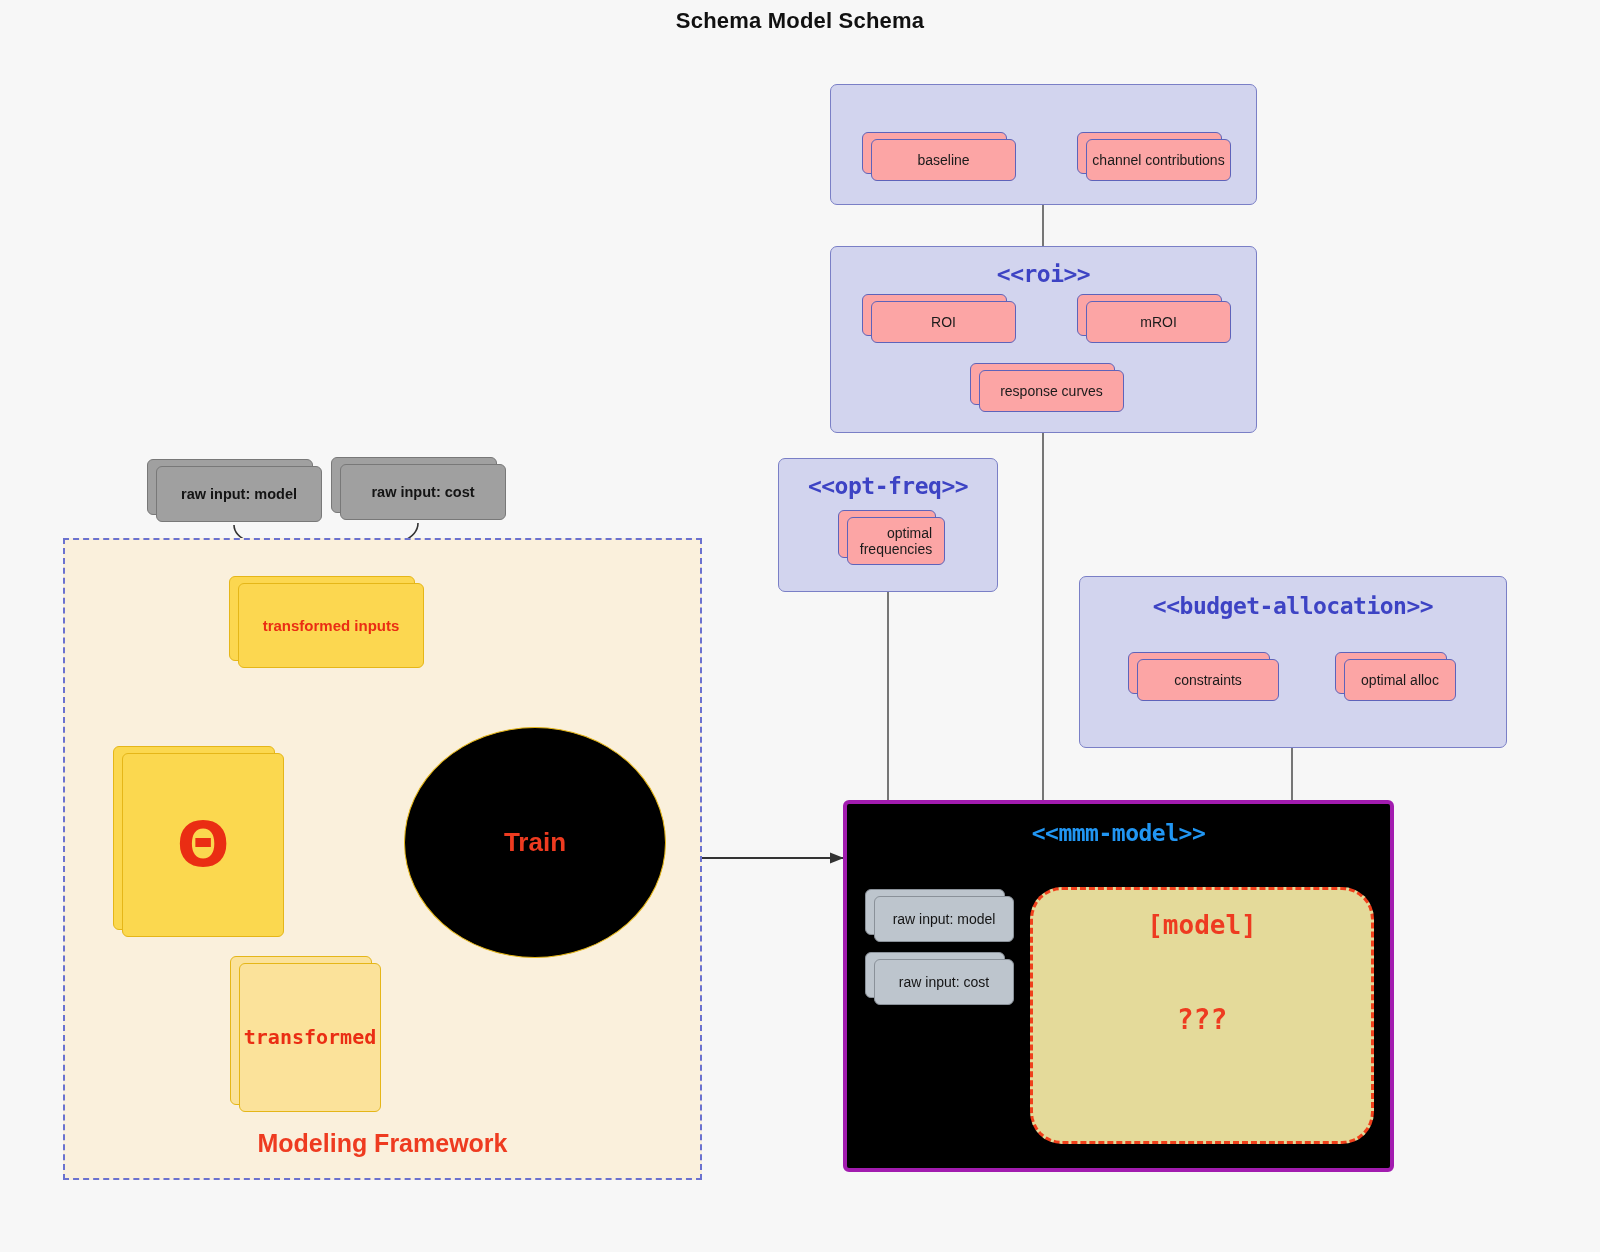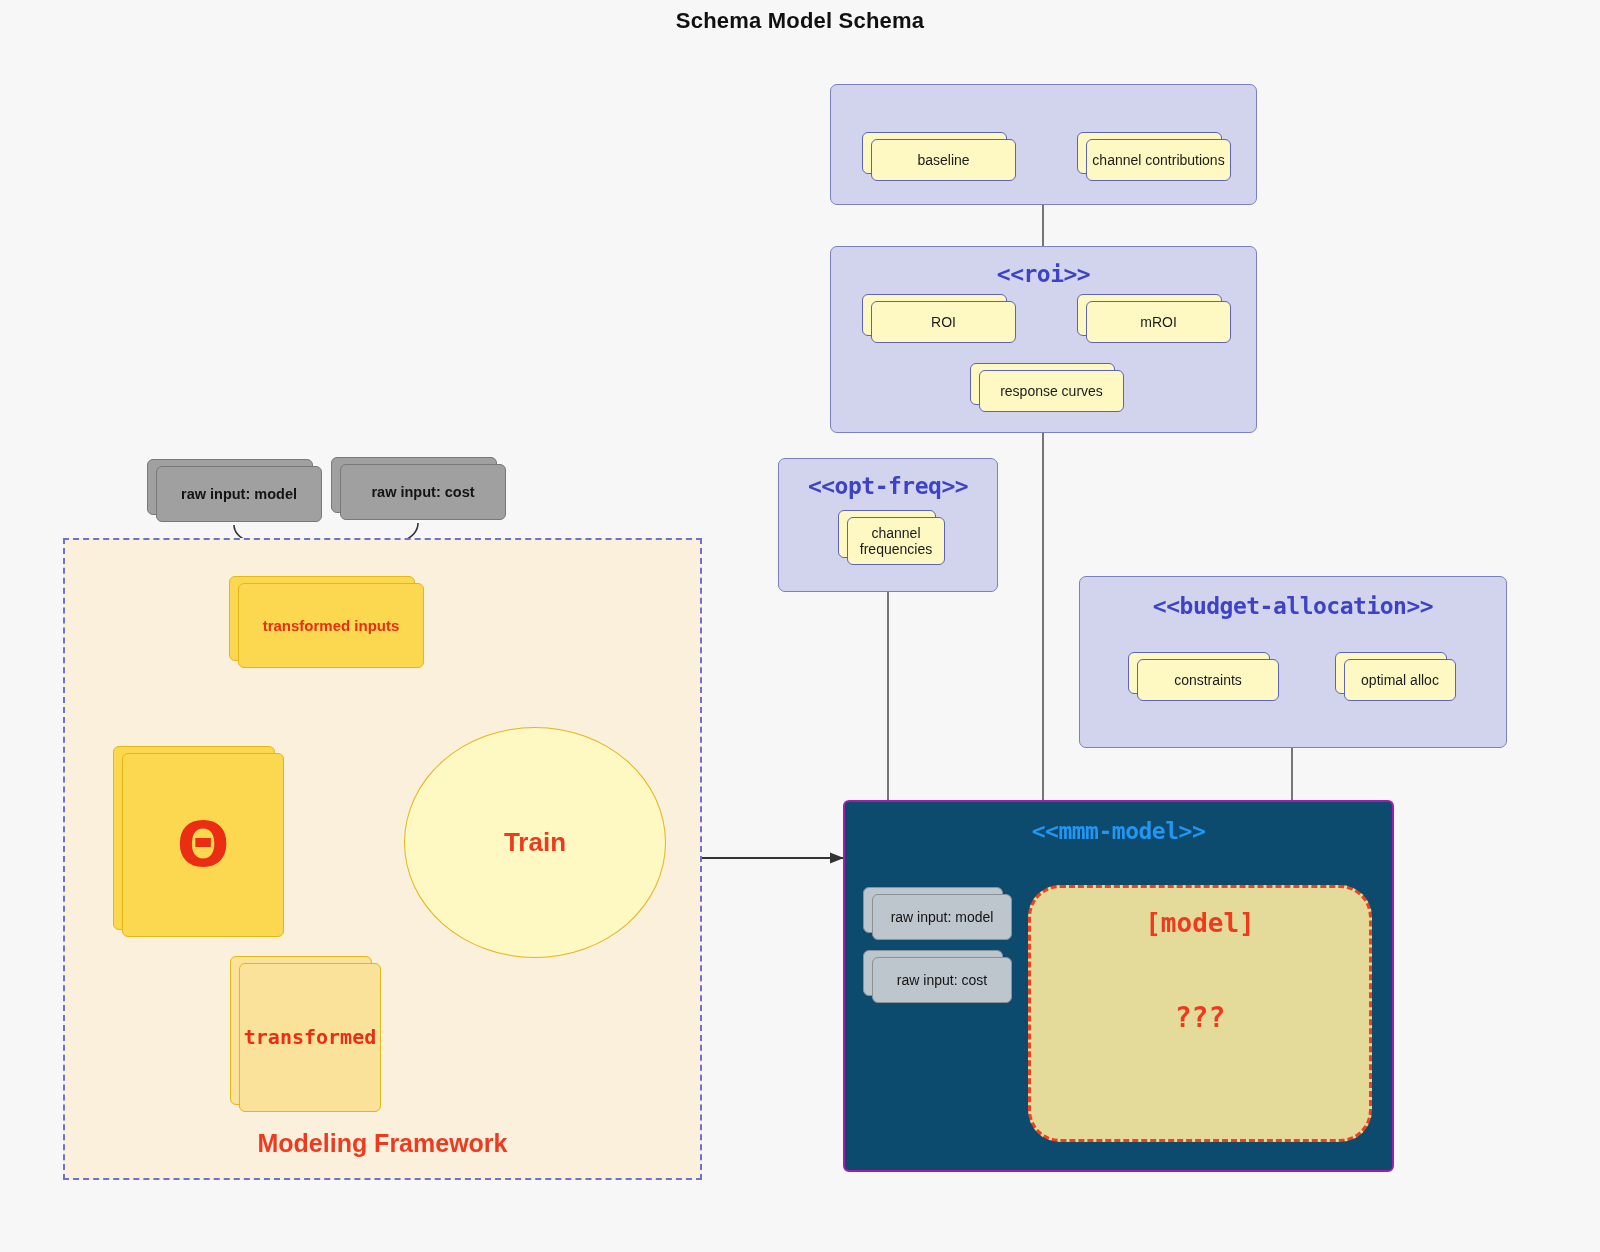--- a/index.html
+++ b/index.html
@@ -69,22 +69,23 @@
   .card .face {
     display: flex;
     align-items: center;
     justify-content: center;
     text-align: center;
     line-height: 1.15;
   }
 
   
   .card-purple .shadow, .card-purple .face {
-    background: #fef9c3;
+    background: #fca5a5;
     border: 1.6px solid #5e63ba;
+    text-align: right;
   }
   .card-purple .face { color: #1b1b1b; font-size: 14px; }
 
   
   .card-grey .shadow, .card-grey .face {
     background: #a0a0a0;
     border: 1.6px solid #787878;
   }
   .card-grey .face { color: #141414; font-size: 14.5px; font-weight: bold; }
 
@@ -132,35 +133,35 @@
     position: absolute;
     width: 100%;
     text-align: center;
     color: #ee3b20;
     font-size: 25px;
     font-weight: bold;
   }
 
   
   #train-ellipse {
-    background: #fef9c3;
+    background: #000000;
     border: 1.8px solid #e5b618;
     border-radius: 50%;
     display: flex;
     align-items: center;
     justify-content: center;
     color: #ee3b20;
     font-size: 26px;
     font-weight: bold;
   }
 
   
   #pkg-mmm-model {
-    background: #0c4a6e;
-    border: 2px solid #a21caf;
+    background: #000000;
+    border: 4px solid #a21caf;
     border-radius: 6px;
   }
   #pkg-mmm-model .pkg-title { color: #2196f3; }
 
   #model-dashed-box {
     position: absolute;
     background: #e4da9a;
     border: 3px dashed #f0401c;
     border-radius: 8px;
     box-sizing: border-box;
@@ -245,21 +246,21 @@
     <div class="face">response curves</div>
   </div>
 </div>
 
 <div class="node pkg" id="pkg-opt-freq" style="left:778px; top:458px; width:220px; height:134px;">
   <div class="pkg-title" style="top:14px;">&lt;&lt;opt-freq&gt;&gt;</div>
   <div class="card card-purple" style="left:68px; top:58px; width:98px; height:48px;">
     <div class="shadow"></div>
     <div class="face">
       <span>
-        <span>channel</span><br>
+        <span>optimal</span><br>
         <span>frequencies</span>
       </span>
     </div>
   </div>
 </div>
 
 <div class="node pkg" id="pkg-budget-allocation" style="left:1079px; top:576px; width:428px; height:172px;">
   <div class="pkg-title" style="top:16px;">&lt;&lt;budget-allocation&gt;&gt;</div>
   <div class="card card-purple" style="left:57px; top:82px; width:142px; height:42px;border-radius:20px;">
     <div class="shadow"></div>

